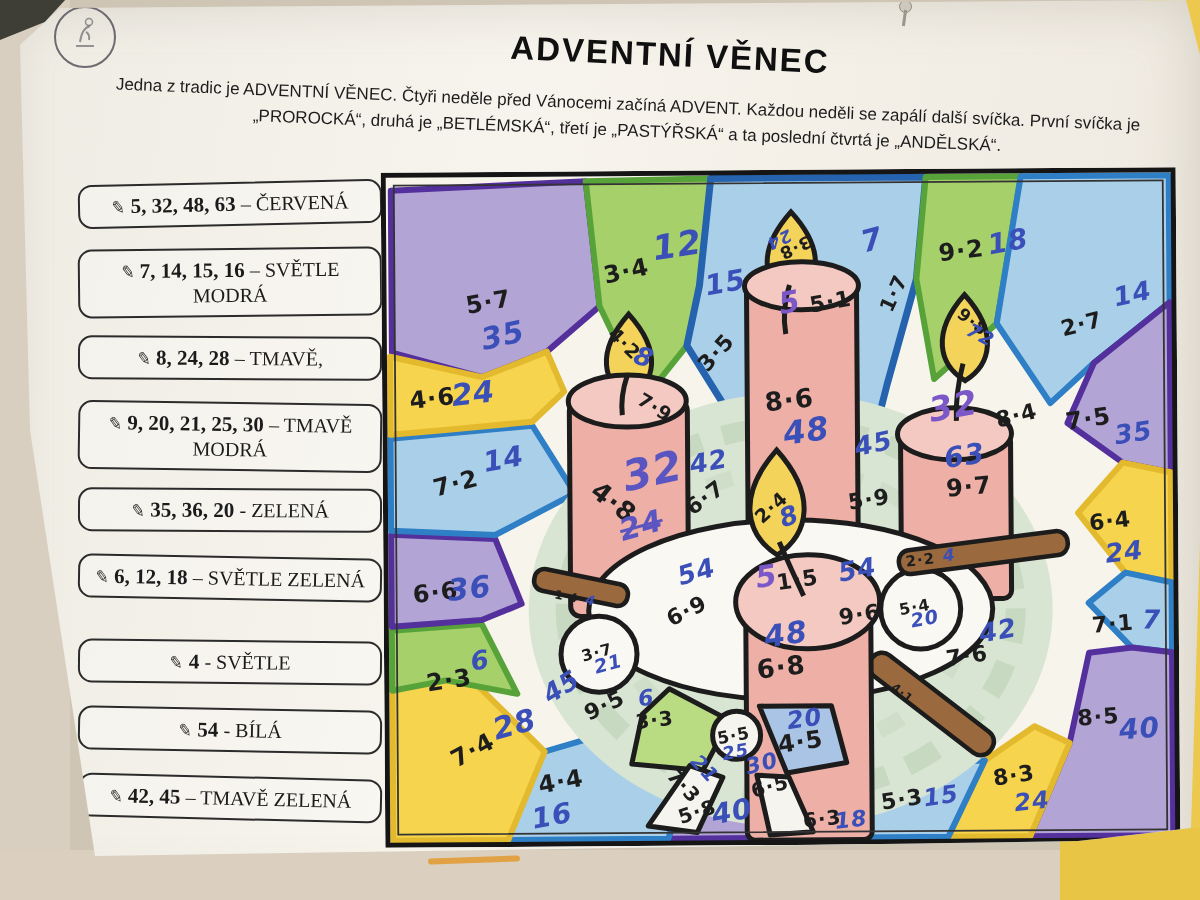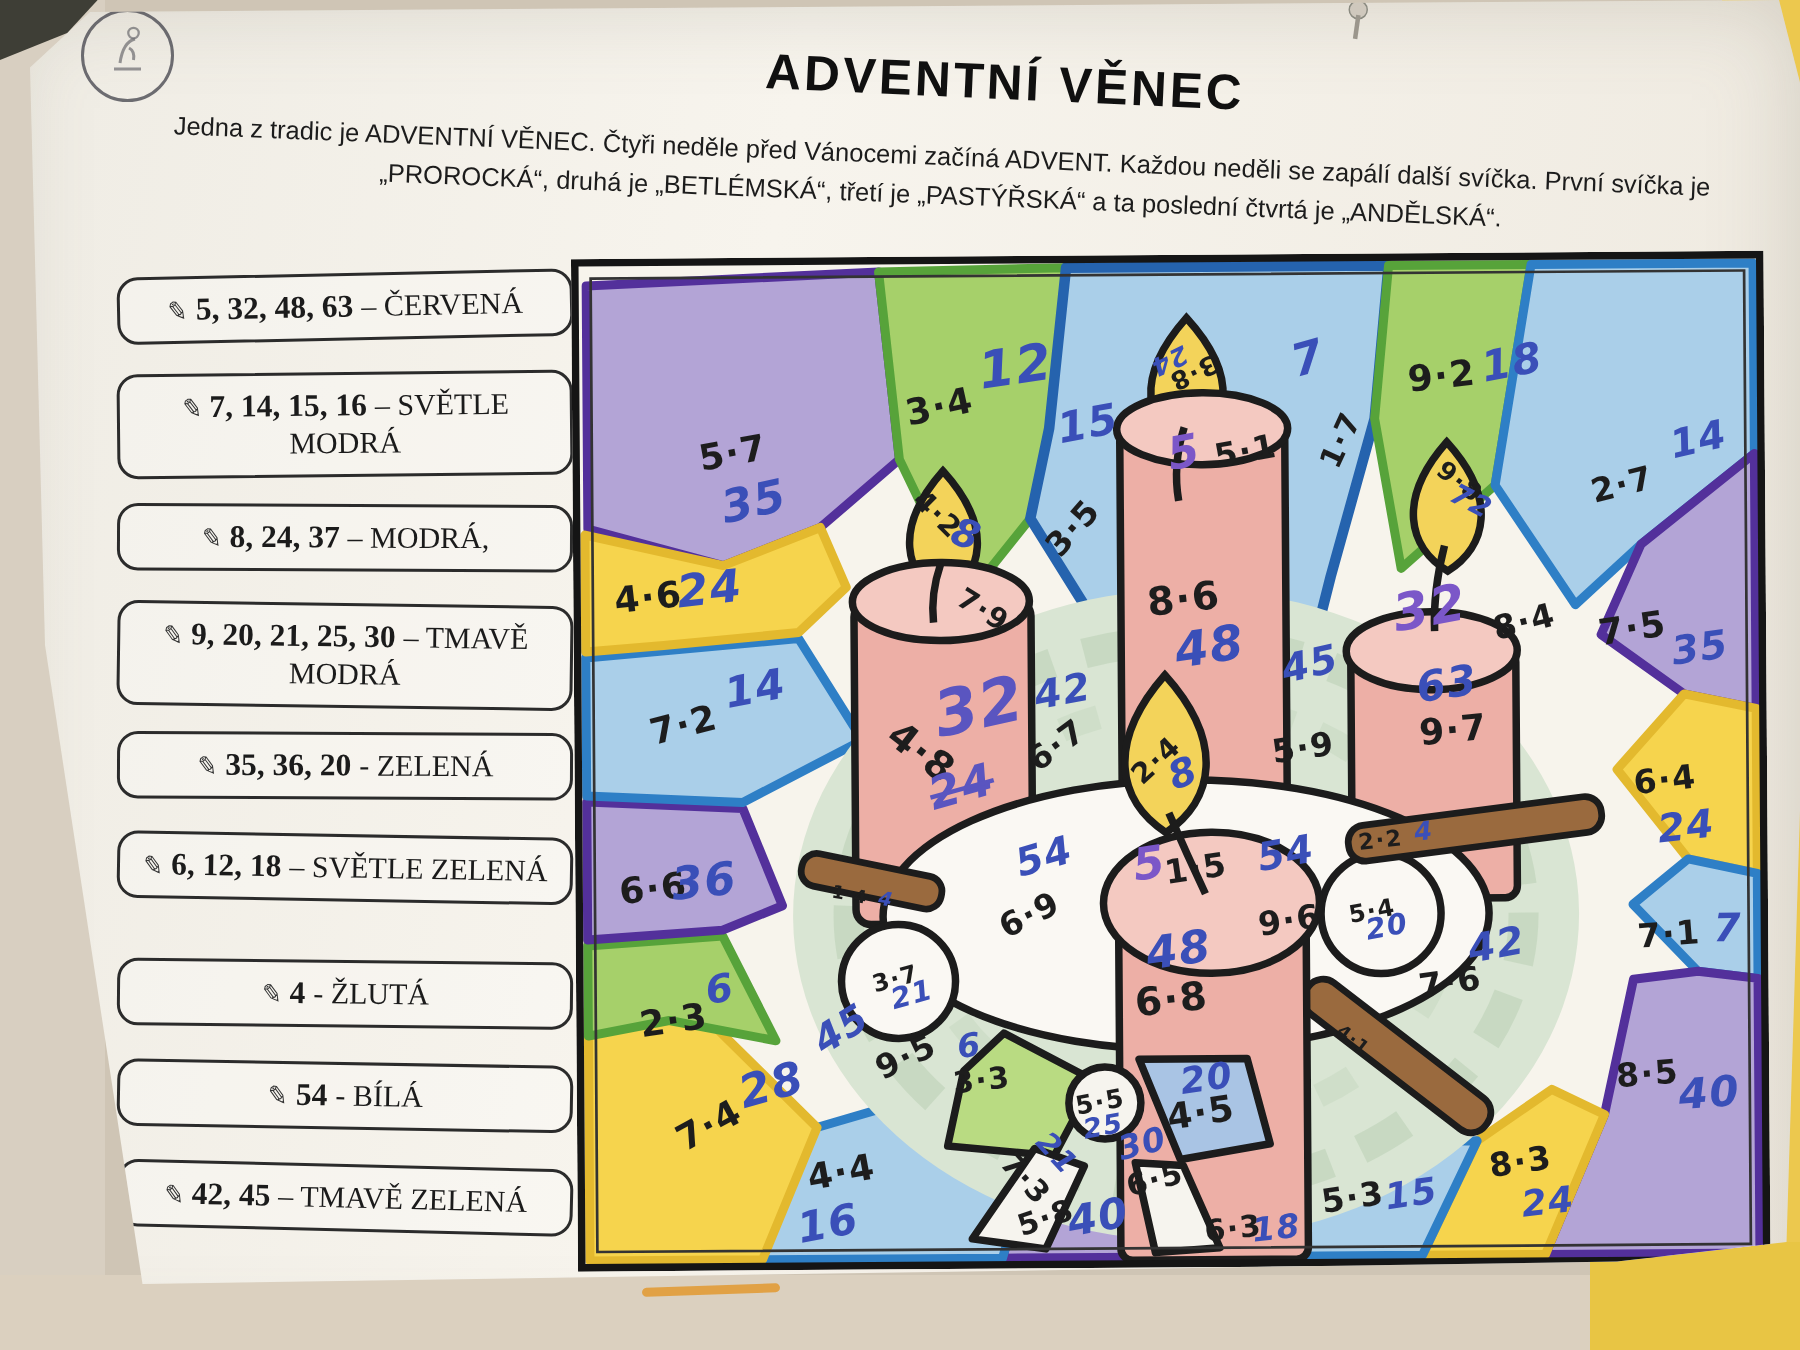--- a/index.html
+++ b/index.html
@@ -67,25 +67,25 @@
     <div class="title">ADVENTNÍ VĚNEC</div>
     <div class="intro">
       <div>Jedna z tradic je ADVENTNÍ VĚNEC. Čtyři neděle před Vánocemi začíná ADVENT. Každou neděli se zapálí další svíčka. První svíčka je</div>
       <div>„PROROCKÁ“, druhá je „BETLÉMSKÁ“, třetí je „PASTÝŘSKÁ“ a ta poslední čtvrtá je „ANDĚLSKÁ“.</div>
     </div>
     <div class="intro-underline"></div>
 
     <div id="legend">
         <div class="lbox" style="top: 182px; transform: rotate(-1.2deg);"><span class="pencil">✎</span><span class="nums">5, 32, 48, 63 </span><span>– ČERVENÁ</span></div>
         <div class="lbox" style="top: 248px; transform: rotate(-0.6deg);"><span class="pencil">✎</span><span class="nums">7, 14, 15, 16 </span><span>– SVĚTLE MODRÁ</span></div>
-        <div class="lbox" style="top: 336px; transform: rotate(0.3deg);"><span class="pencil">✎</span><span class="nums">8, 24, 37 </span><span>– MODRÁ,</span></div>
+        <div class="lbox" style="top: 336px; transform: rotate(0.3deg);"><span class="pencil">✎</span><span class="nums">8, 24, 28 </span><span>– TMAVĚ,</span></div>
         <div class="lbox" style="top: 402px; transform: rotate(0.8deg);"><span class="pencil">✎</span><span class="nums">9, 20, 21, 25, 30 </span><span>– TMAVĚ MODRÁ</span></div>
         <div class="lbox" style="top: 488px; transform: rotate(0.3deg);"><span class="pencil">✎</span><span class="nums">35, 36, 20 </span><span>- ZELENÁ</span></div>
         <div class="lbox" style="top: 556px; transform: rotate(1deg);"><span class="pencil">✎</span><span class="nums">6, 12, 18 </span><span>– SVĚTLE ZELENÁ</span></div>
-        <div class="lbox" style="top: 640px; transform: rotate(0.6deg);"><span class="pencil">✎</span><span class="nums">4 </span><span>- ŽLUTÁ</span></div>
+        <div class="lbox" style="top: 640px; transform: rotate(0.6deg);"><span class="pencil">✎</span><span class="nums">4 </span><span>- SVĚTLE</span></div>
         <div class="lbox" style="top: 708px; transform: rotate(1deg);"><span class="pencil">✎</span><span class="nums">54 </span><span>- BÍLÁ</span></div>
         <div class="lbox" style="top: 776px; transform: rotate(1.4deg);"><span class="pencil">✎</span><span class="nums">42, 45 </span><span>– TMAVĚ ZELENÁ</span></div>
       </div>
 
     <div id="picture">
       <svg width="795" height="675" viewBox="0 0 795 675">
         <rect x="0" y="0" width="795" height="675" fill="#f7f4ec"></rect>
 
         <g stroke-linejoin="round">
           <polygon points="10,18 205,10 218,135 165,180 100,205 10,180" fill="#b3a4d6" stroke="#53309b" stroke-width="6"></polygon>

